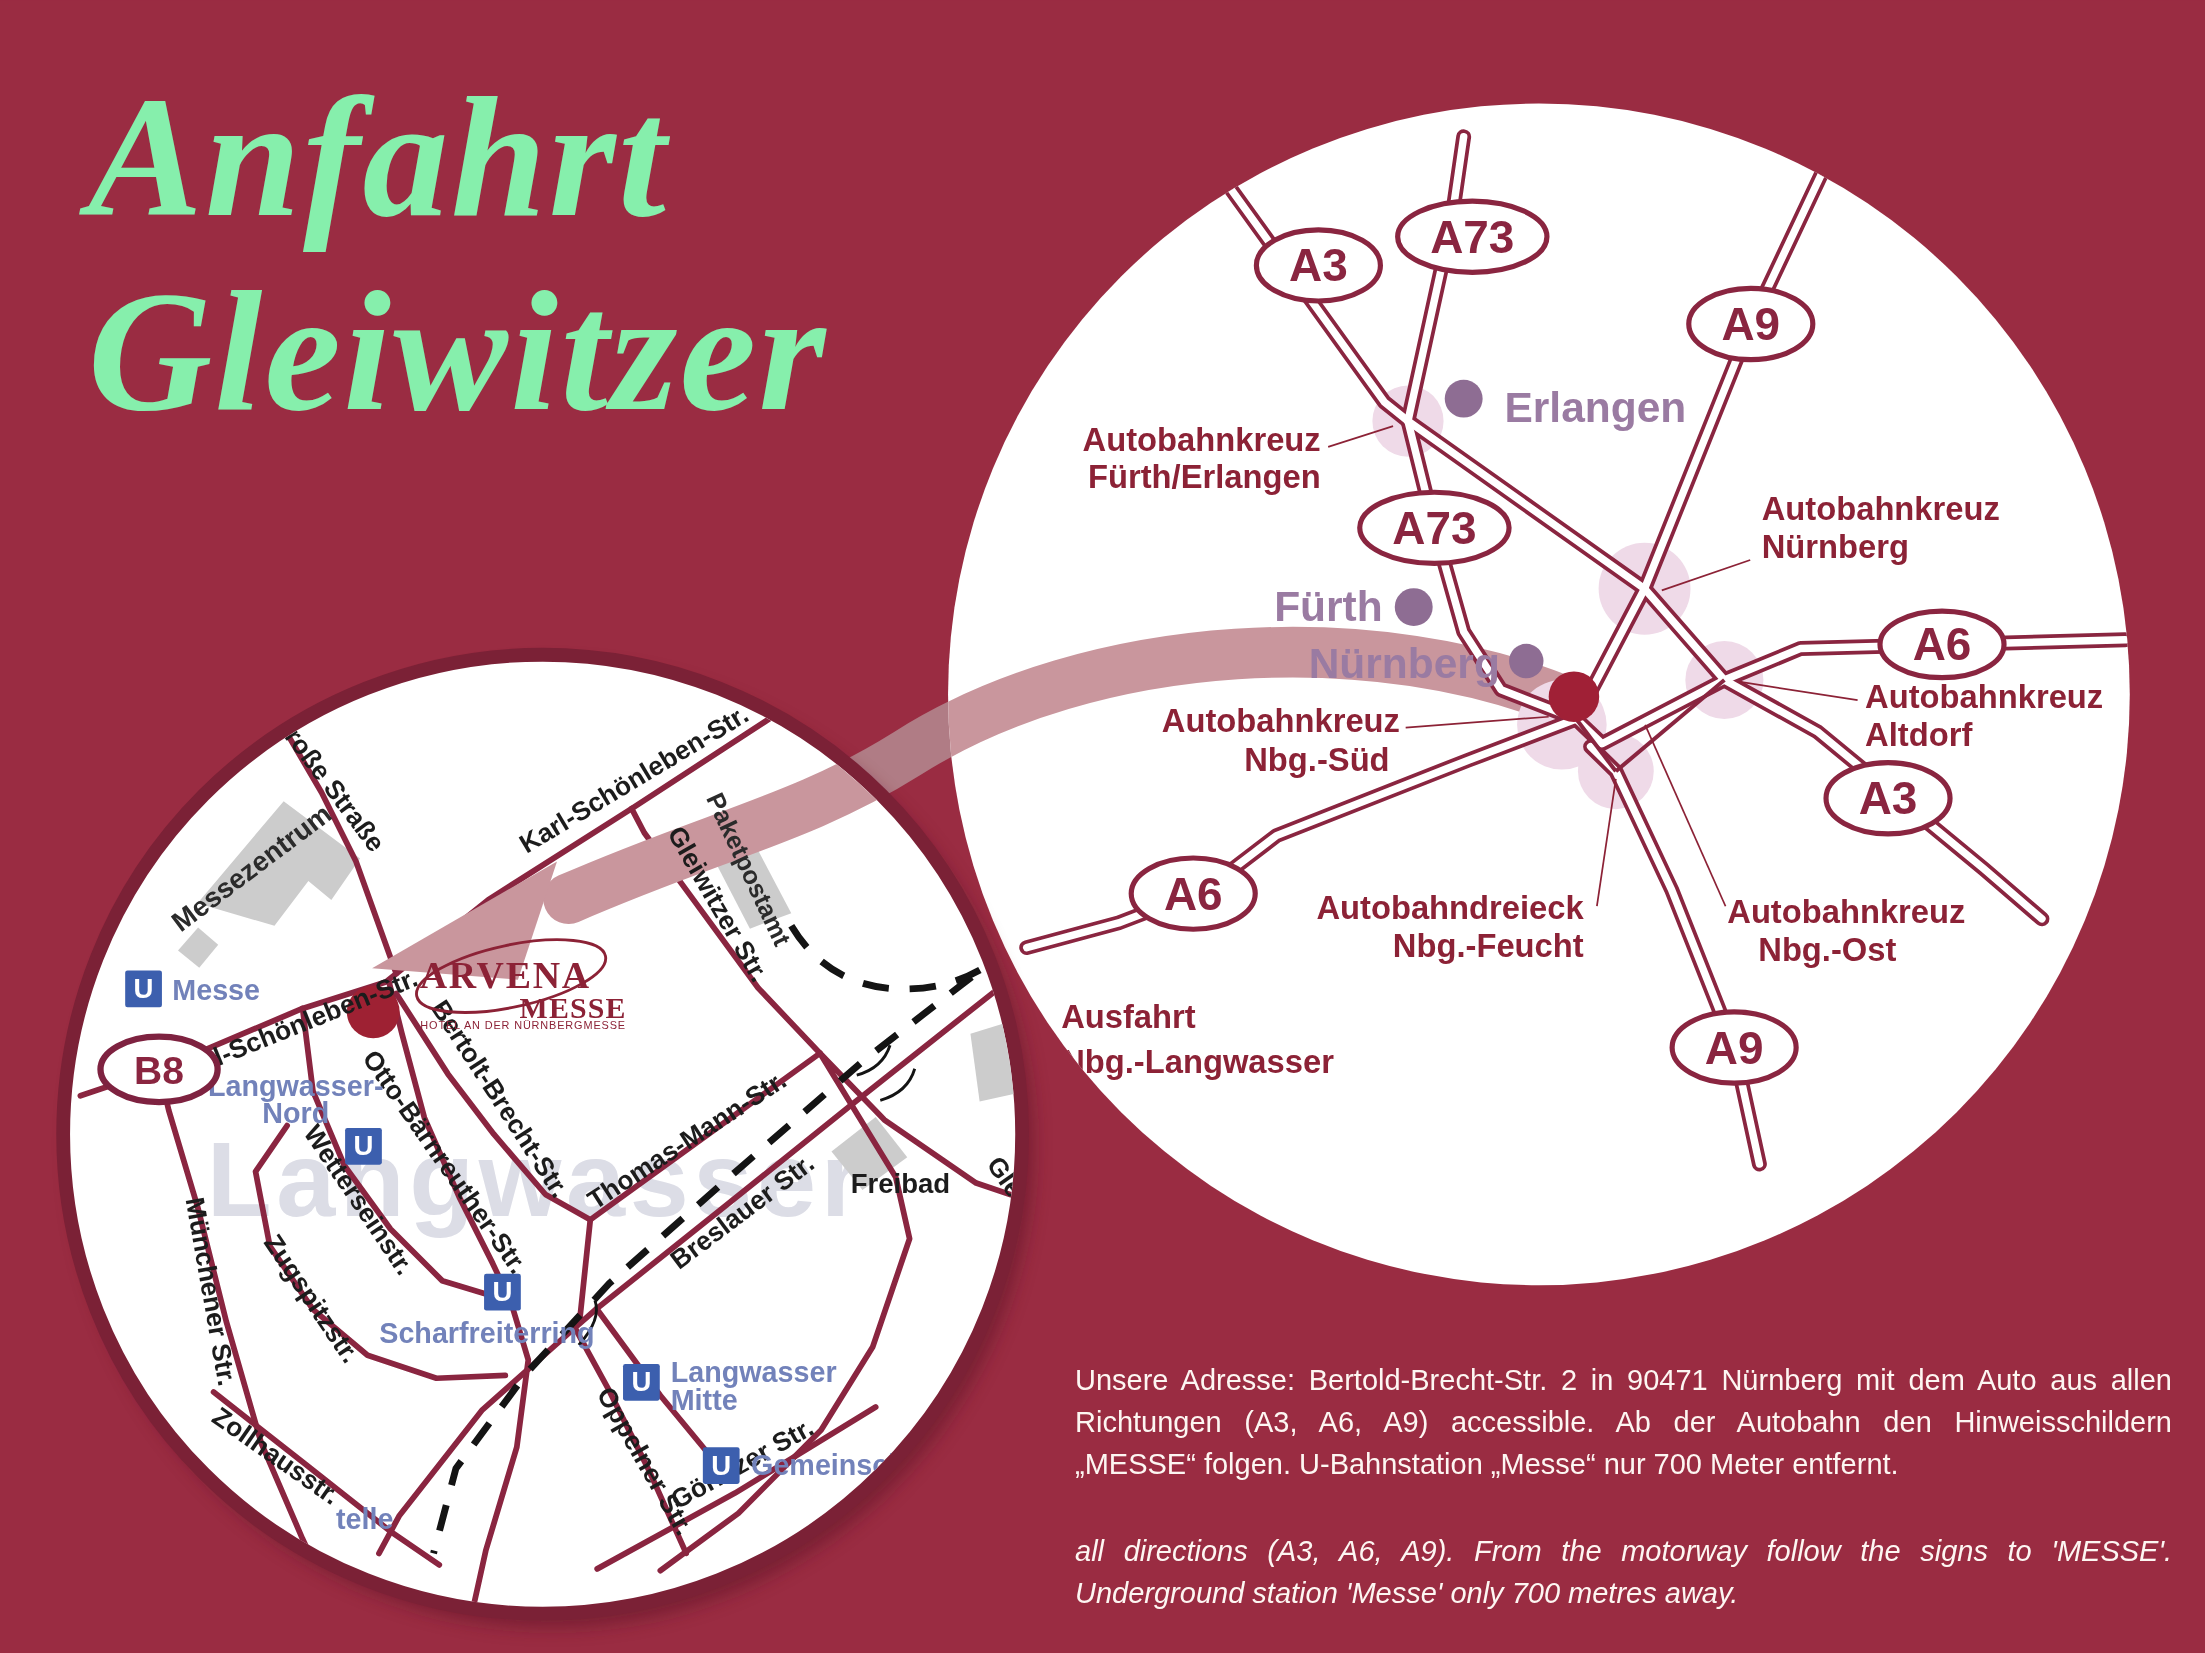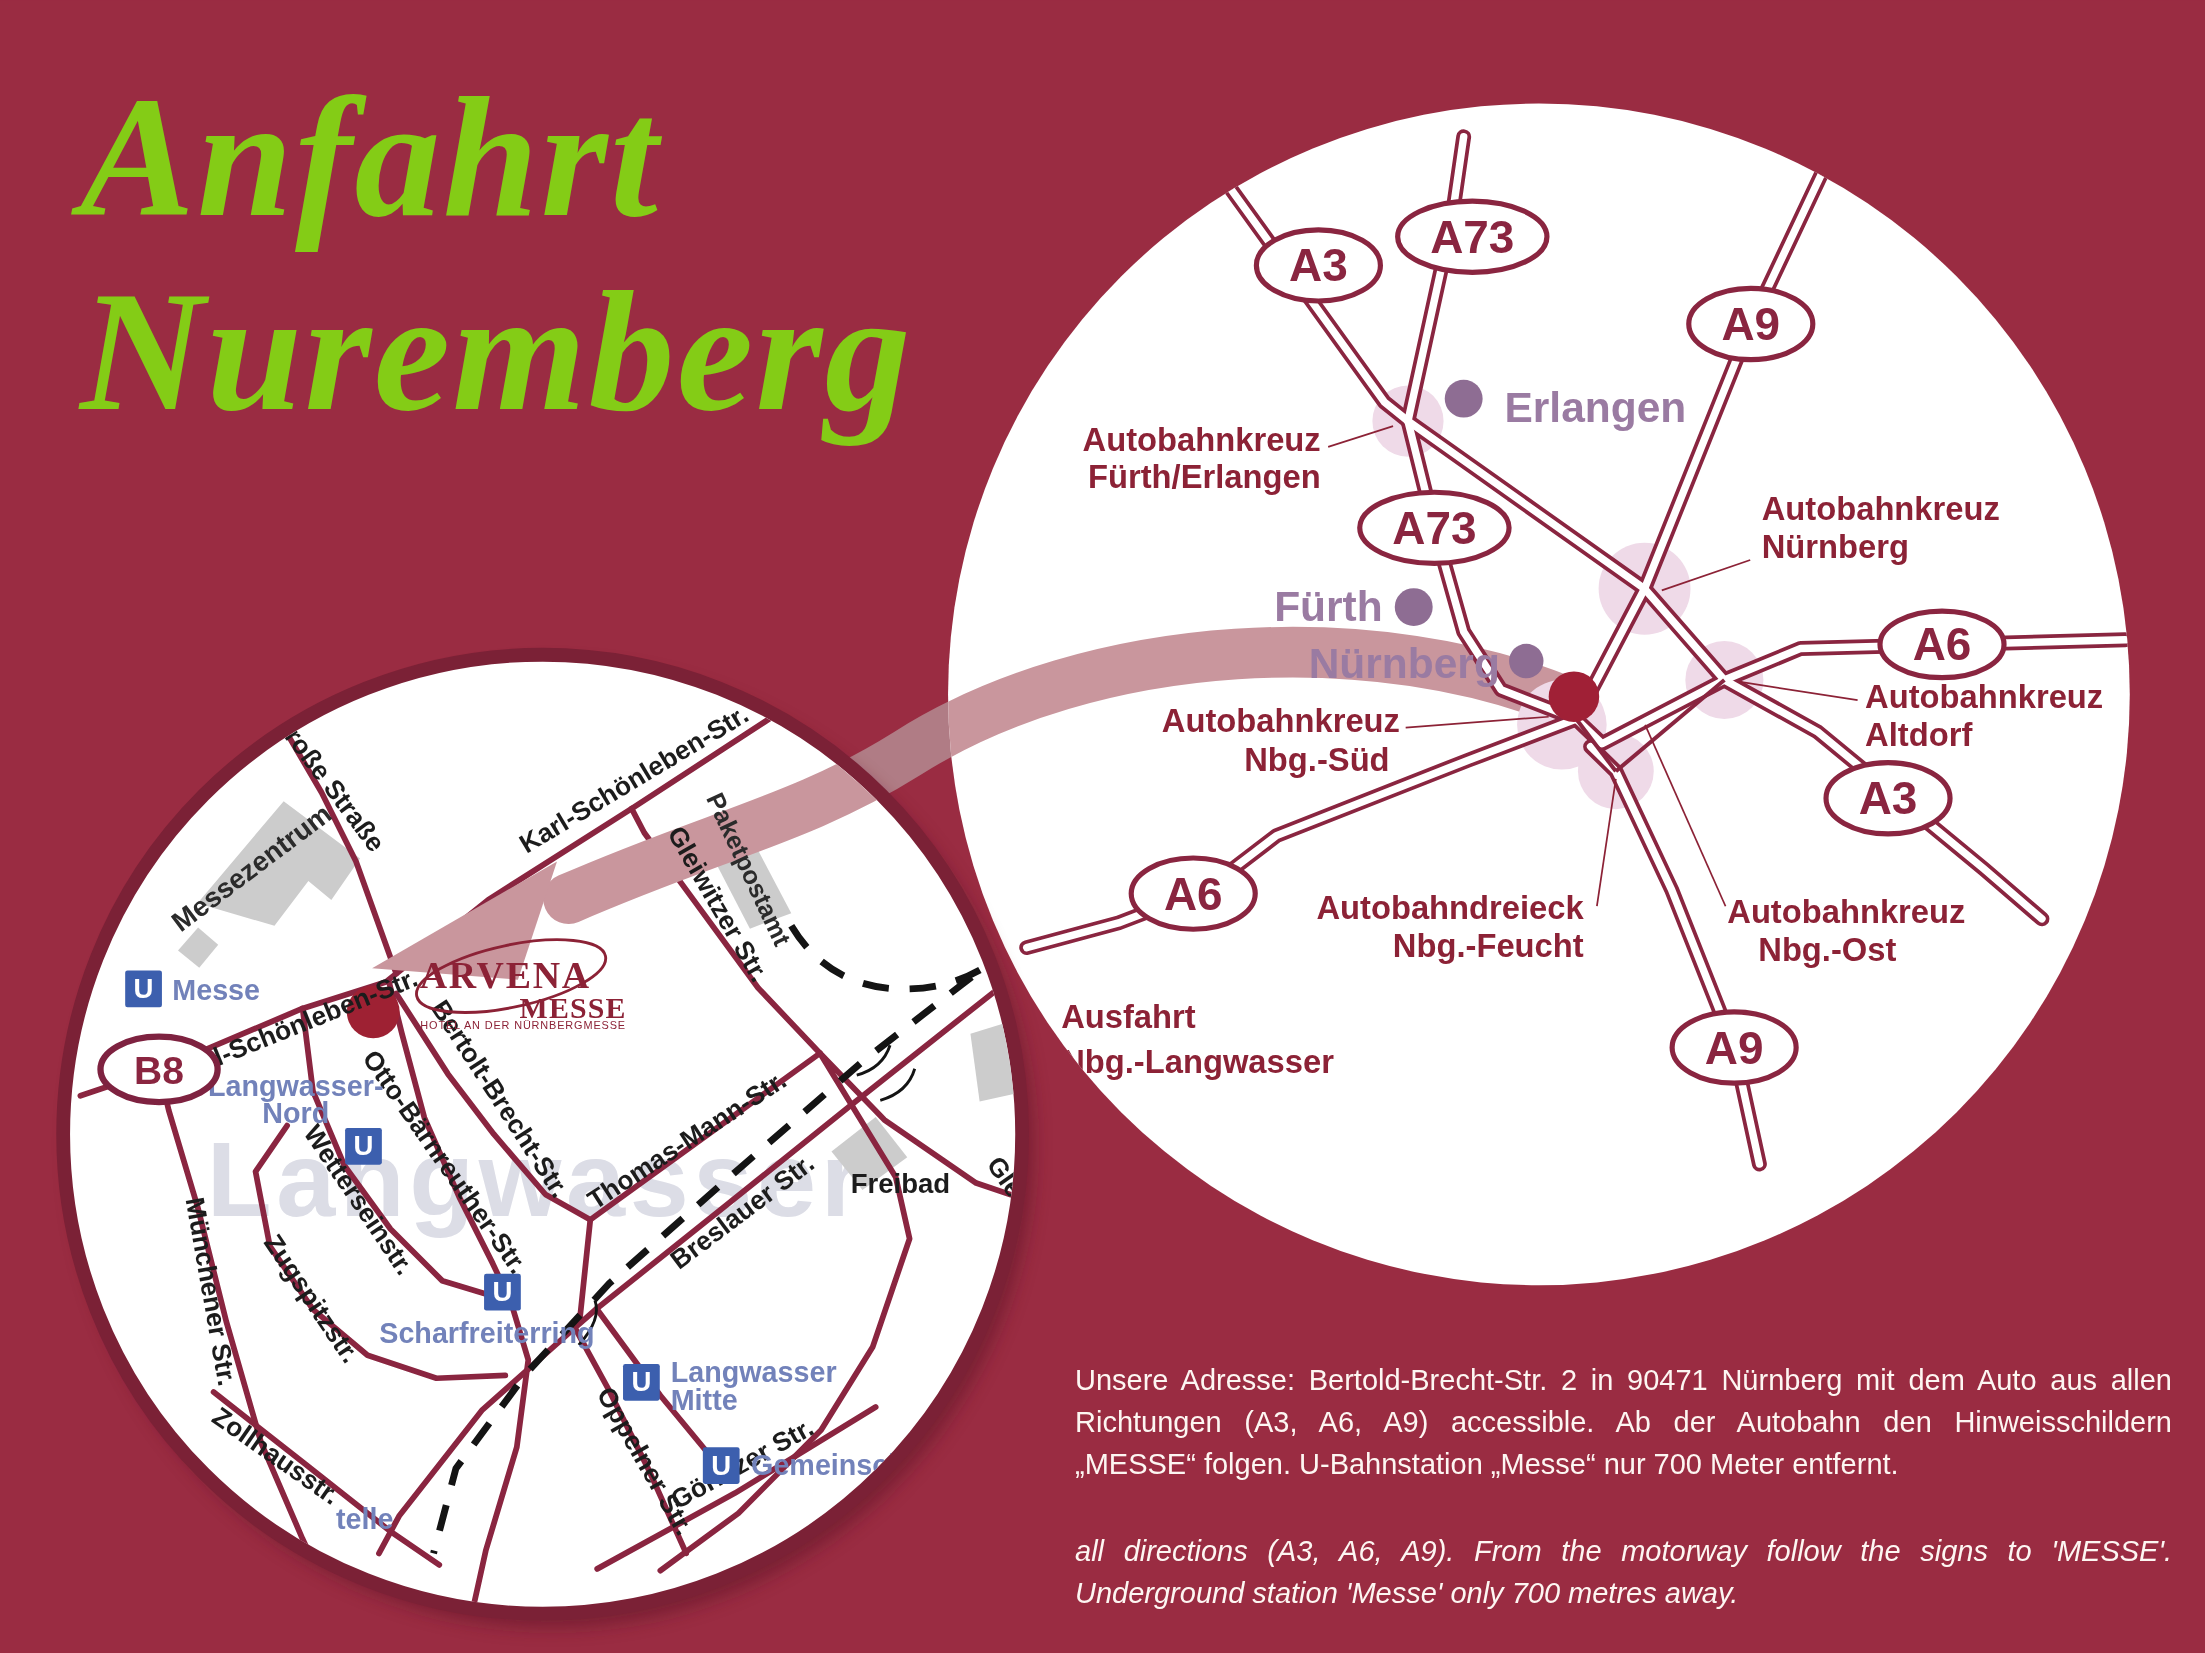--- a/index.html
+++ b/index.html
@@ -1,18 +1,18 @@
 <!DOCTYPE html>
 <html style="font-size:9.2px"><head>
 <meta charset="utf-8">
 <style>
   html,body{margin:0;padding:0;background:#6d1f30;}
   .stage{position:relative;width:2205px;height:1654px;overflow:hidden;background:#9a2c42;font-family:"Liberation Sans",sans-serif;}
   svg{position:absolute;left:0;top:0;}
-  .title{position:absolute;left:80px;top:60px;color:#84cc16;font-family:"Liberation Serif",serif;font-style:italic;font-weight:bold;font-size:172px;line-height:1.13;letter-spacing:2.3px;}
+  .title{position:absolute;left:88px;top:60px;color:#86efac;font-family:"Liberation Serif",serif;font-style:italic;font-weight:bold;font-size:172px;line-height:1.13;letter-spacing:2.3px;}
   .addr{position:absolute;left:1075px;width:1097px;color:#fdf6f2;font-size:29px;line-height:42px;}
   .addr-de{top:1359px;}
   .addr-en{top:1530px;font-style:italic;}
   .just{text-align:justify;text-align-last:justify;}
   .map-label{font-weight:bold;fill:#1c1c1c;font-size:46px;}
   .jlabel{font-weight:bold;fill:#8c2236;font-size:57px;}
   .city{font-weight:bold;fill:#9a7ba2;font-size:74px;}
   .badge-t{font-weight:bold;fill:#8a2540;font-size:80px;text-anchor:middle;}
   .stn{fill:#7282ba;font-size:50px;font-weight:bold;}
   .uletter{fill:#ffffff;font-size:48px;font-weight:bold;text-anchor:middle;}
@@ -252,21 +252,21 @@
 
     <g>
       <ellipse cx="277" cy="1862" rx="102" ry="57" fill="#fff" stroke="#7e2240" stroke-width="11"></ellipse>
       <text x="277" y="1888" text-anchor="middle" font-size="68" font-weight="bold" fill="#8a2540">B8</text>
     </g>
   </g>
 </svg>
 
 <div class="title">
   <div>Anfahrt</div>
-  <div>Nuremberg</div>
+  <div>Gleiwitzer</div>
 </div>
 
 <div class="addr addr-de">
   <div class="just">Unsere Adresse: Bertold-Brecht-Str. 2 in 90471 Nürnberg mit dem Auto aus allen</div>
   <div class="just">Richtungen (A3, A6, A9) accessible. Ab der Autobahn den Hinweisschildern</div>
   <div>„MESSE“ folgen. U-Bahnstation „Messe“ nur 700 Meter entfernt.</div>
 </div>
 <div class="addr addr-en">
   <div class="just">all directions (A3, A6, A9). From the motorway follow the signs to 'MESSE'.</div>
   <div>Underground station 'Messe' only 700 metres away.</div>

